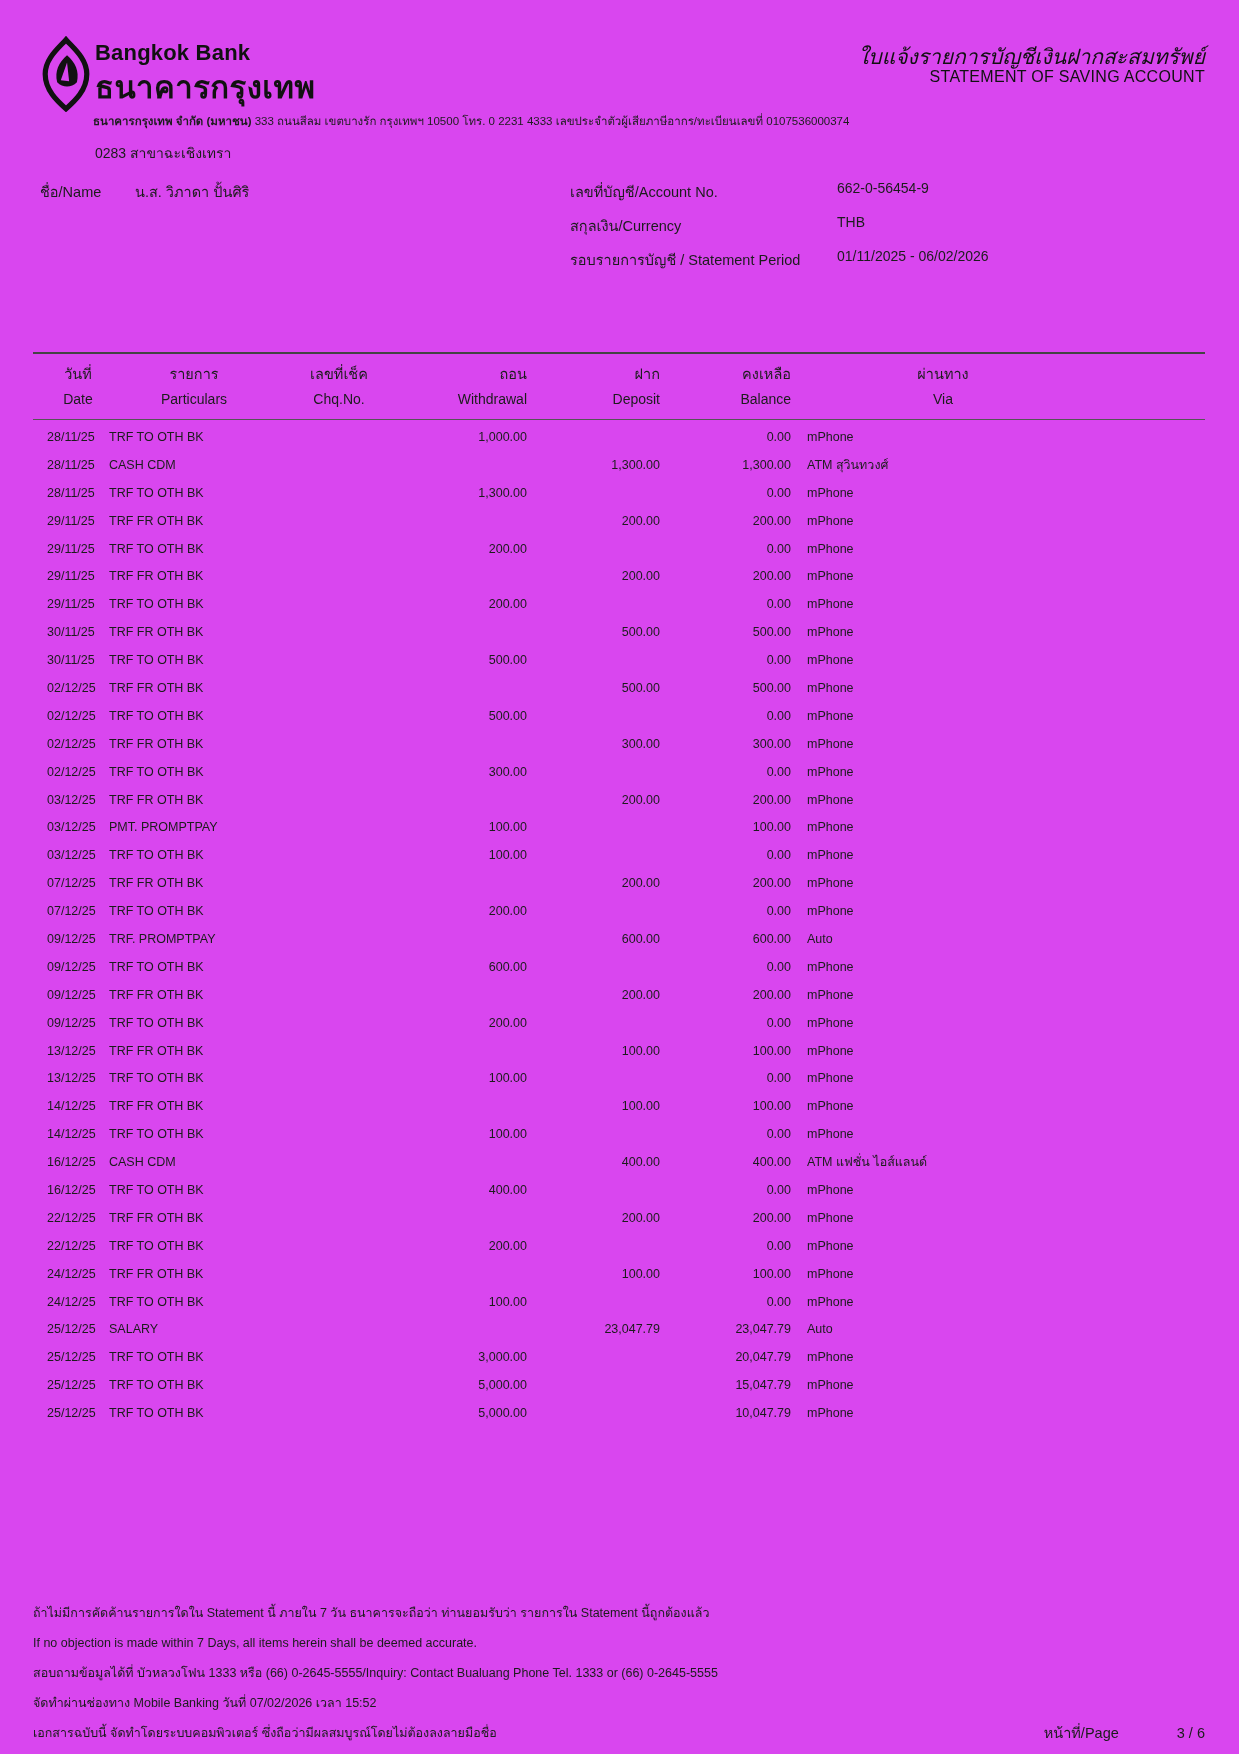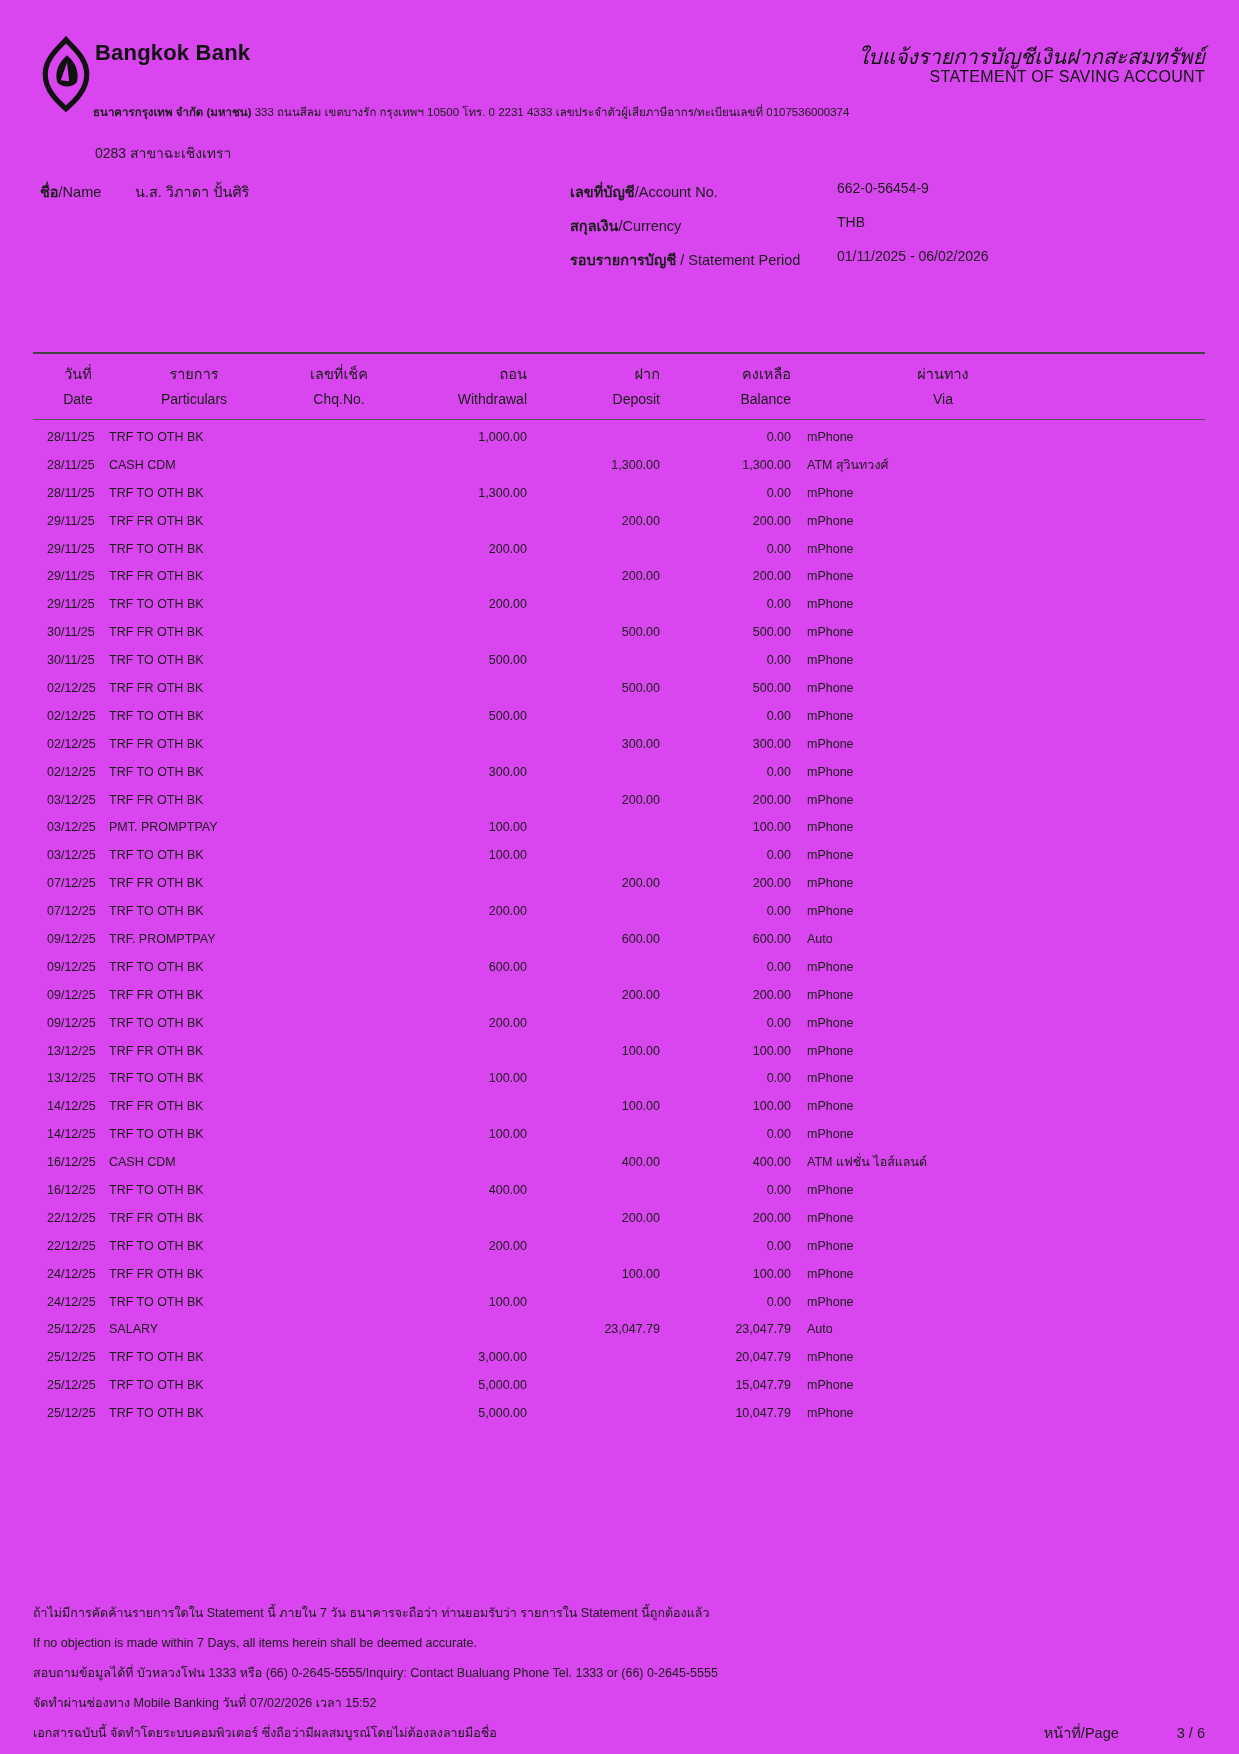--- a/index.html
+++ b/index.html
@@ -11,29 +11,29 @@
     font-family:"Liberation Sans", sans-serif;
     color:#1c1c1c;
     overflow:hidden;
   }
   
   .logo-wrap{position:absolute;left:40px;top:36px;width:52px;height:76px;}
   .brand-en{position:absolute;left:95px;top:40px;font-size:22px;font-weight:bold;color:#111;letter-spacing:.2px;}
   .brand-th{position:absolute;left:95px;top:62px;font-size:31px;font-weight:bold;color:#111;letter-spacing:.5px;}
   .addr{position:absolute;left:93px;font-size:11.5px;white-space:nowrap;}
   .addr b{font-weight:bold;}
-  .addr-th{top:103px;}
+  .addr-th{top:112px;}
   .addr-en{top:117px;font-size:11px;}
   .doc-title-th{position:absolute;right:34px;top:40px;font-size:21px;text-align:right;color:#111;font-style:italic;}
   .doc-title-en{position:absolute;right:34px;top:68px;font-size:16px;text-align:right;color:#111;letter-spacing:.3px;}
   .branch{position:absolute;left:95px;top:142px;font-size:14px;}
   
   .acc-name-label{position:absolute;left:40px;top:180px;font-size:14.5px;}
   .acc-name-value{position:absolute;left:135px;top:180px;font-size:14.5px;}
-  .lbl-th{font-weight:bold;}
+  .lbl-th{font-weight:normal;}
   .info-label{position:absolute;left:570px;font-size:14.5px;}
   .info-value{position:absolute;left:837px;font-size:14px;}
   .r1{top:180px;} .r2{top:214px;} .r3{top:248px;}
   
   .table{position:absolute;left:33px;top:352px;width:1172px;}
   .thead{border-top:2px solid #444;border-bottom:1.5px solid #555;padding:6px 0 7px 0;}
   .hrow{display:grid;grid-template-columns:62px 170px 120px 128px 133px 131px 1fr;padding-left:14px;align-items:center;}
   .hrow.th-line{font-size:14.5px;height:26px;}
   .hrow.en-line{font-size:14px;height:26px;}
   .hcell{white-space:nowrap;}
@@ -58,20 +58,21 @@
 
 <div class="page">
 
   <div class="logo-wrap">
     <svg viewBox="0 0 100 140" width="52" height="76" aria-hidden="true">
       <path d="M50 4 C64 20 90 40 90 70 C90 101 67 122 50 137 C33 122 10 101 10 70 C10 40 36 20 50 4 Z" fill="none" stroke="#111" stroke-width="10"></path>
       <path d="M52 34 C68 48 76 64 71 86 C60 97 44 97 33 86 C28 64 36 48 52 34 Z M52 48 L40 82 L56 84 Z" fill="#111" fill-rule="evenodd"></path>
     </svg>
   </div>
   <div class="brand-en">Bangkok Bank</div>
+  <div class="brand-th">ธนาคารกรุงเทพ</div>
   <div class="addr addr-th"><b>ธนาคารกรุงเทพ จำกัด (มหาชน)</b><span> 333 ถนนสีลม เขตบางรัก กรุงเทพฯ 10500 โทร. 0 2231 4333 เลขประจำตัวผู้เสียภาษีอากร/ทะเบียนเลขที่ 0107536000374</span></div>
   <div class="doc-title-th">ใบแจ้งรายการบัญชีเงินฝากสะสมทรัพย์</div>
   <div class="doc-title-en">STATEMENT OF SAVING ACCOUNT</div>
   <div class="branch">0283 สาขาฉะเชิงเทรา</div>
 
   <div class="acc-name-label"><span class="lbl-th">ชื่อ</span><span>/Name</span></div>
   <div class="acc-name-value">น.ส. วิภาดา ปั้นศิริ</div>
 
   <div class="info-label r1"><span class="lbl-th">เลขที่บัญชี</span><span>/Account No.</span></div>
   <div class="info-value r1">662-0-56454-9</div>

